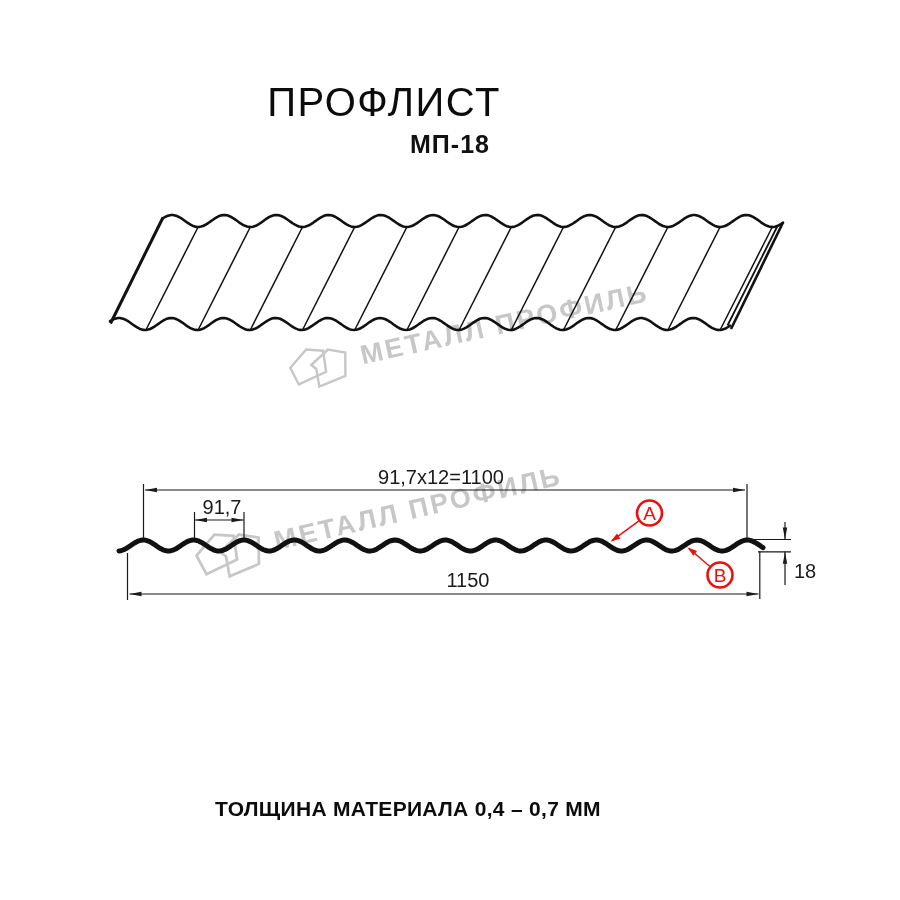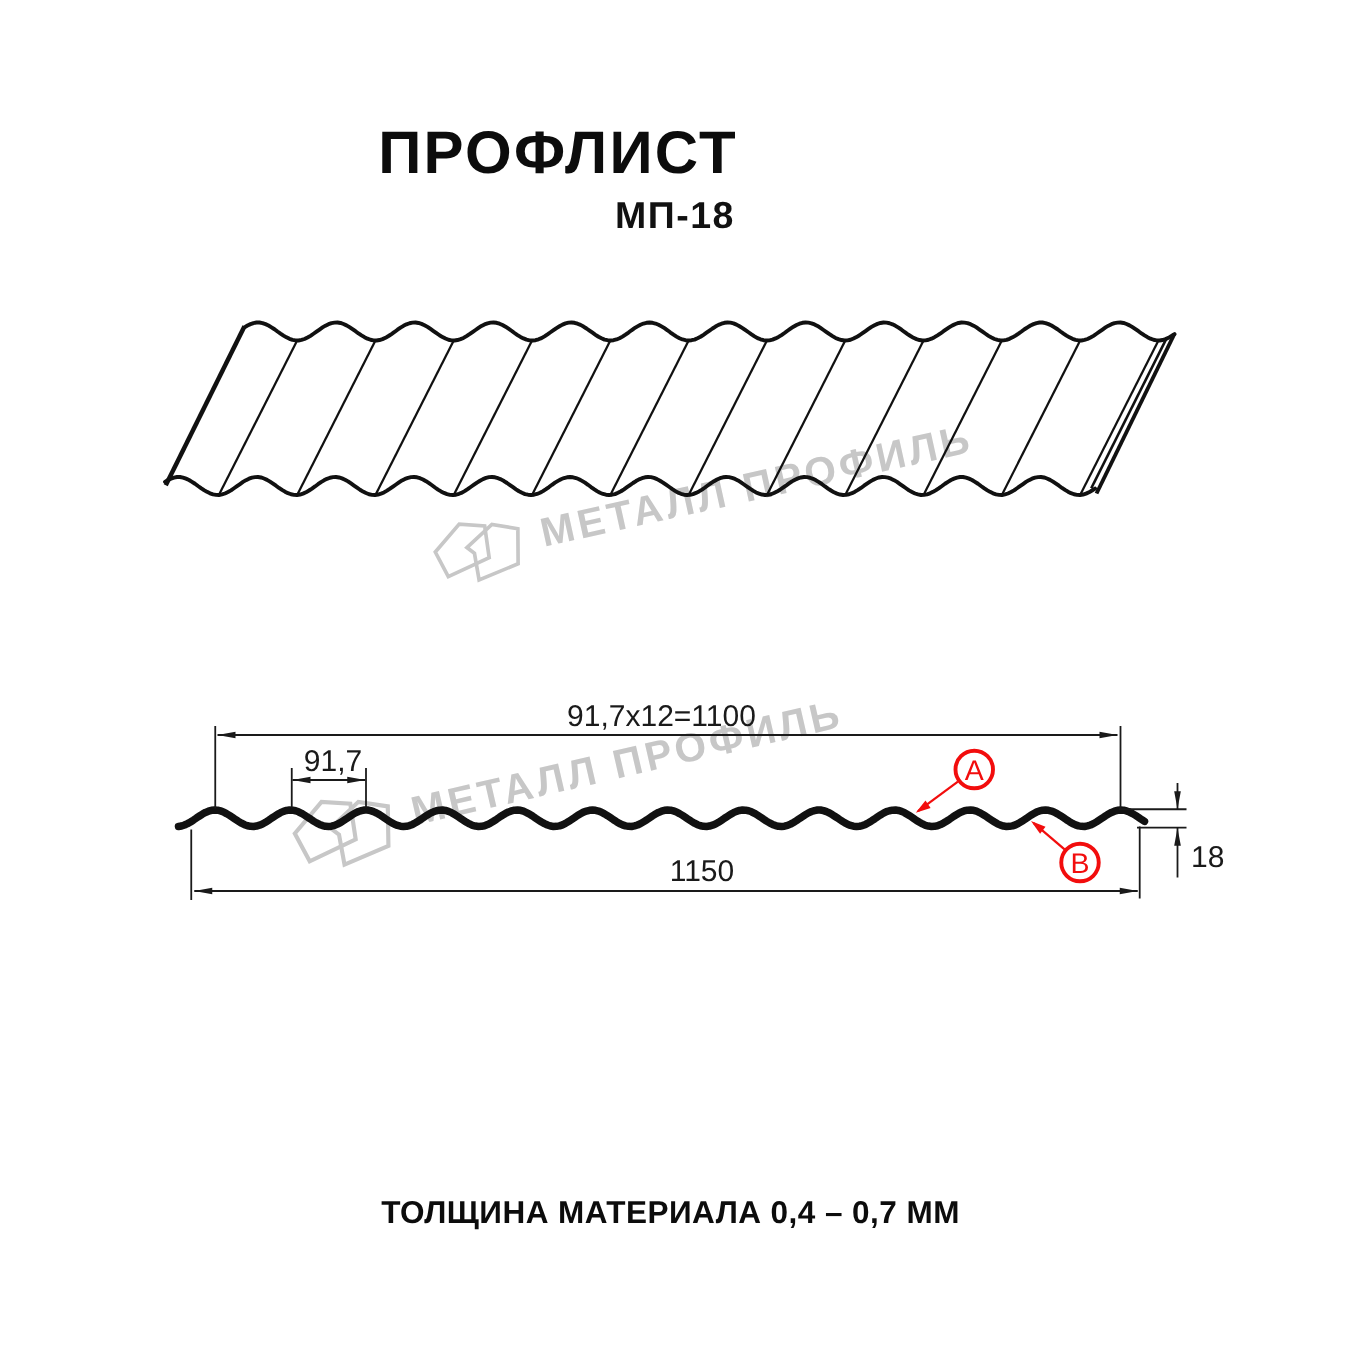--- a/index.html
+++ b/index.html
@@ -1,23 +1,23 @@
 <!DOCTYPE html>
 <html><head>
 <meta charset="utf-8">
 <style>
   html,body{margin:0;padding:0;background:#ffffff;}
   .canvas{position:relative;width:900px;height:900px;background:#fff;overflow:hidden;
           font-family:"Liberation Sans",sans-serif;}
-  .title{position:absolute;top:80px;left:0;width:744px;text-align:center;
-         font-size:40px;font-weight:bold;letter-spacing:1.5px;color:#0c0c0c;}
+  .title{position:absolute;top:80px;left:12px;width:744px;text-align:center;
+         font-size:40px;font-weight:normal;letter-spacing:1.5px;color:#0c0c0c;}
   .subtitle{position:absolute;top:130px;left:0;width:900px;text-align:center;
          font-size:25px;font-weight:600;letter-spacing:1px;color:#111;}
   .footer{position:absolute;top:797px;left:0;width:816px;text-align:center;
-         font-size:21px;font-weight:bold;letter-spacing:.3px;color:#0c0c0c;padding-left:39px;}
+         font-size:21px;font-weight:bold;letter-spacing:.3px;color:#0c0c0c;}
   .wm{position:absolute;display:flex;align-items:center;gap:12px;z-index:1;
       color:#c7c7c7;font-weight:bold;font-size:27px;letter-spacing:2.5px;white-space:nowrap;}
   #wm1{left:288px;top:341px;transform:rotate(-12.5deg);transform-origin:31px 25px;}
   #wm2{left:194px;top:526px;transform:rotate(-13deg);transform-origin:35px 27px;}
   svg.lineart{position:absolute;left:0;top:0;z-index:2;}
   .dim{font:20px "Liberation Sans",sans-serif;fill:#1a1a1a;}
   .redletter{font:19px "Liberation Sans",sans-serif;fill:#f20d0d;}
   .dimline{stroke:#1a1a1a;stroke-width:1.2;}
   .edge{stroke:#111;fill:none;}
 </style>

